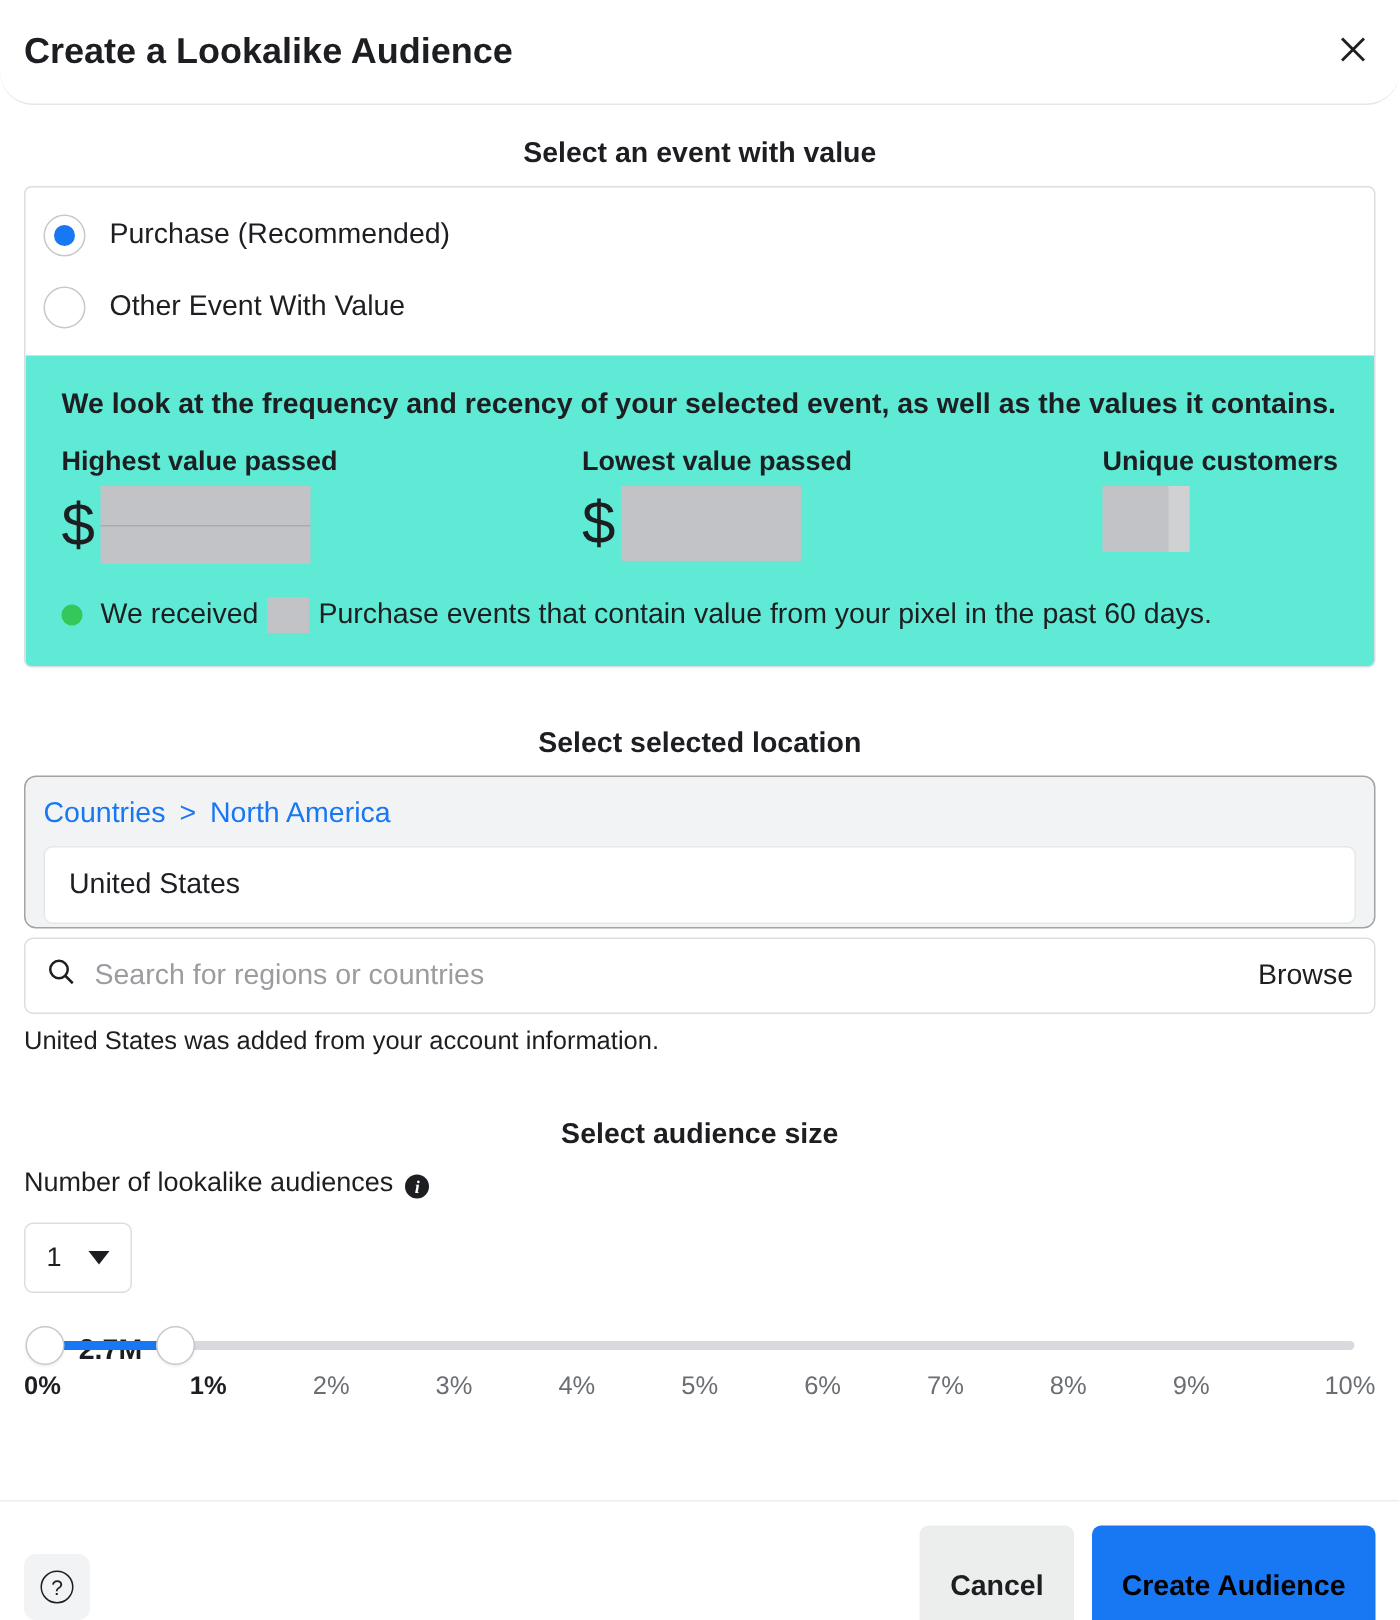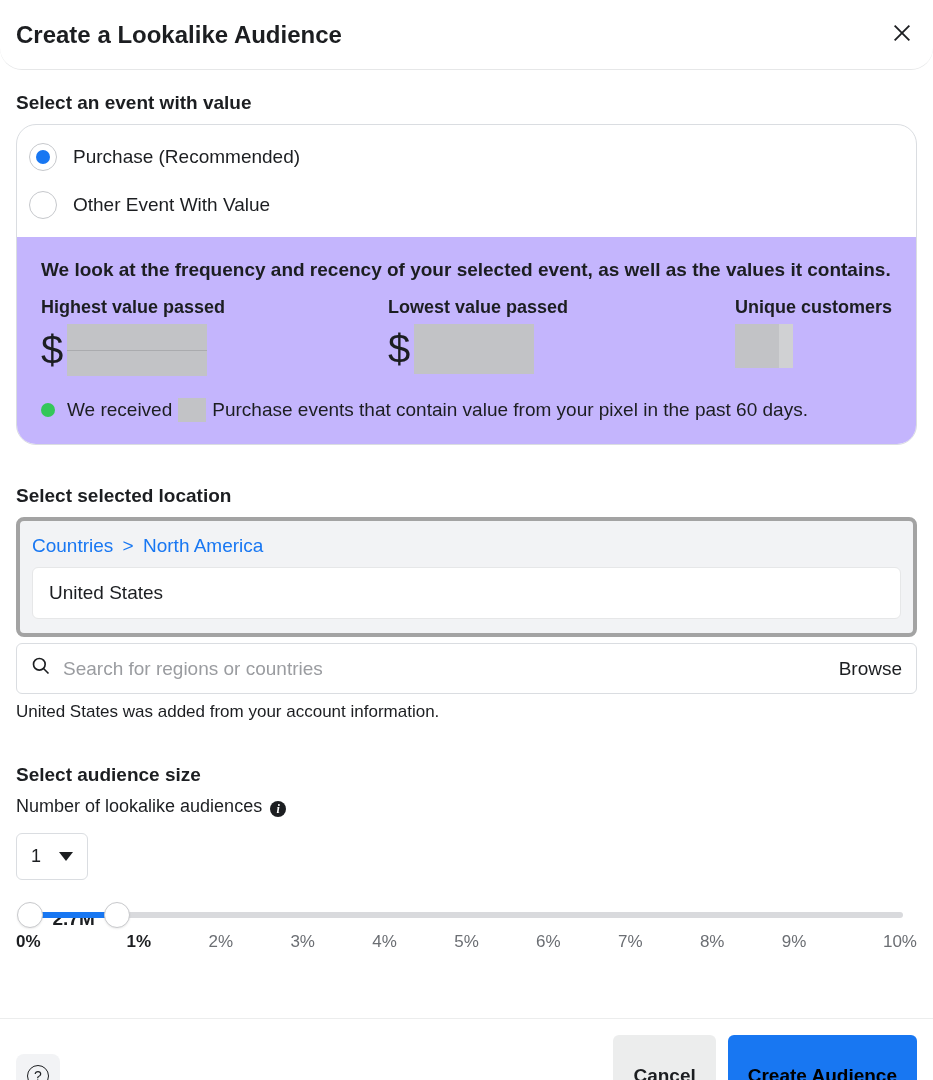--- a/index.html
+++ b/index.html
@@ -15,37 +15,37 @@
     display: flex; align-items: center; justify-content: space-between;
     padding: 18px 16px 18px 16px;
     border-bottom: 1px solid #e6e7e8;
     border-radius: 22px;
   }
   .modal-title { font-size: 24px; font-weight: 700; }
   .close-btn { background: none; border: none; cursor: pointer; padding: 4px; }
   .close-btn svg { width: 22px; height: 22px; stroke: #1c1e21; stroke-width: 2; }
 
   .content { padding: 22px 16px 0 16px; }
-  .section-heading { font-size: 19px; font-weight: 700; margin-bottom: 10px; }
-
-  .event-card { border: 1px solid #dadde1; border-radius: 20px; overflow: hidden; }
+  .section-heading { font-size: 19px; font-weight: 700; margin-bottom: 10px; text-align: center; }
+
+  .event-card { border: 1px solid #dadde1; border-radius: 5px; overflow: hidden; }
   .radio-area { padding: 8px 12px; }
   .radio-row { display: flex; align-items: center; padding: 10px 0; }
   .radio-outer {
     width: 28px; height: 28px; border: 1px solid #c6c8cc; border-radius: 50%;
     display: flex; align-items: center; justify-content: center; margin-right: 16px;
     background: #fff;
   }
   .radio-inner {
     width: 14px; height: 14px; border-radius: 50%;
   }
   .radio-selected .radio-inner { background: #1877f2; }
   .radio-label { font-size: 19px; }
 
-  .info-panel { background: #c4b5fd; padding: 22px 24px 22px 24px; }
+  .info-panel { background: #5eead4; padding: 22px 24px 22px 24px; }
   .info-headline { font-size: 19px; font-weight: 700; margin-bottom: 16px; }
   .stats-row { display: flex; gap: 0; }
   .stat-col { flex: 1; min-width: 0; }
   .stat-col.unique { flex: 0 0 auto; text-align: left; }
   .stat-label { font-size: 18px; margin-bottom: 6px; font-weight: bold; }
   .stat-value { display: flex; align-items: center; }
   .dollar { font-size: 40px; font-weight: 400; margin-right: 4px; }
   .redact-box { background: #c2c3c6; display: inline-block; }
   .redact-big { width: 140px; height: 52px; position: relative; }
   .redact-big::after {
@@ -53,21 +53,21 @@
   }
   .redact-mid { width: 120px; height: 50px; }
   .redact-small { width: 58px; height: 44px; display: inline-block; background: #c2c3c6; vertical-align: middle; position: relative; }
   .redact-small::after {
     content: ""; position: absolute; right: 0; top: 0; bottom: 0; width: 14px; background: #d0d1d3;
   }
   .received-row { display: flex; align-items: center; font-size: 19px; margin-top: 22px; flex-wrap: wrap; gap: 6px; }
   .green-dot { width: 14px; height: 14px; border-radius: 50%; background: #34c759; margin-right: 6px; flex: 0 0 auto; }
   .redact-inline { width: 28px; height: 24px; background: #c2c3c6; display: inline-block; }
 
-  .location-box { background: #f2f3f5; border: 4px solid #a3a3a3; border-radius: 8px; padding: 14px 12px 14px 12px; margin-bottom: 6px; }
+  .location-box { background: #f2f3f5; border: 1px solid #a3a3a3; border-radius: 8px; padding: 14px 12px 2px 12px; margin-bottom: 6px; }
   .breadcrumb { font-size: 19px; margin-bottom: 10px; }
   .crumb-link { color: #1877f2; cursor: pointer; }
   .crumb-sep { color: #1877f2; margin: 0 4px; }
   .chip {
     background: #fff; border: 1px solid #e6e7e8; border-radius: 6px;
     padding: 14px 16px; font-size: 19px;
   }
   .search-row {
     display: flex; align-items: center; border: 1px solid #dadde1; border-radius: 6px;
     padding: 12px 14px; gap: 12px; margin-top: 4px;

